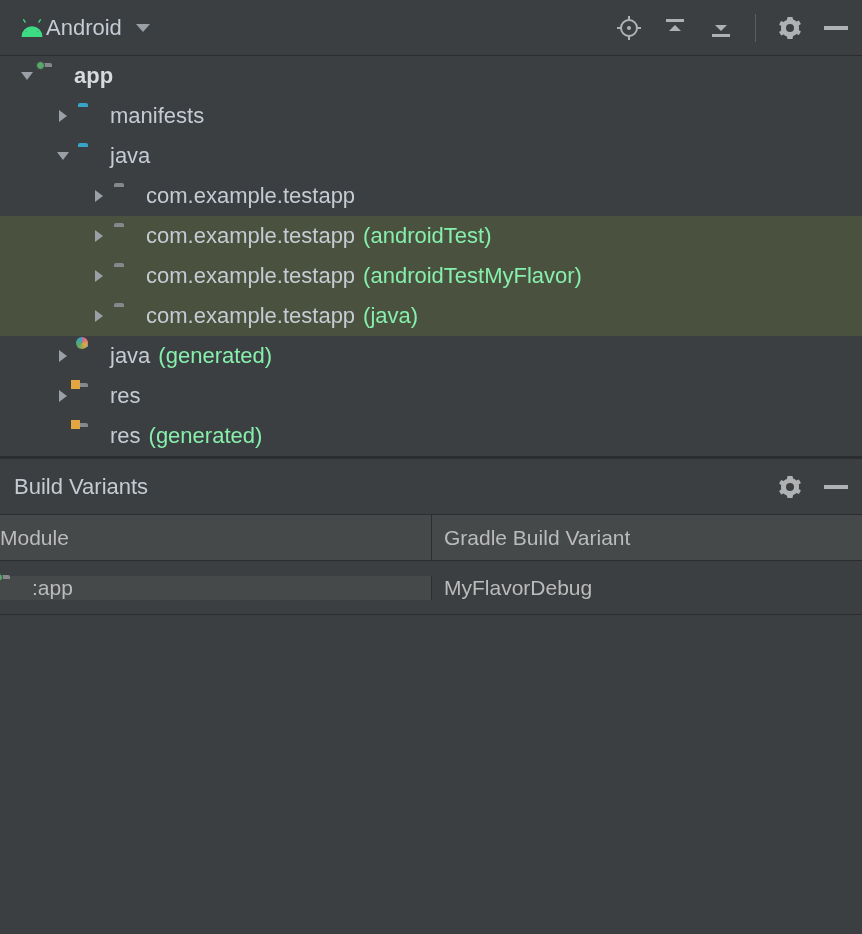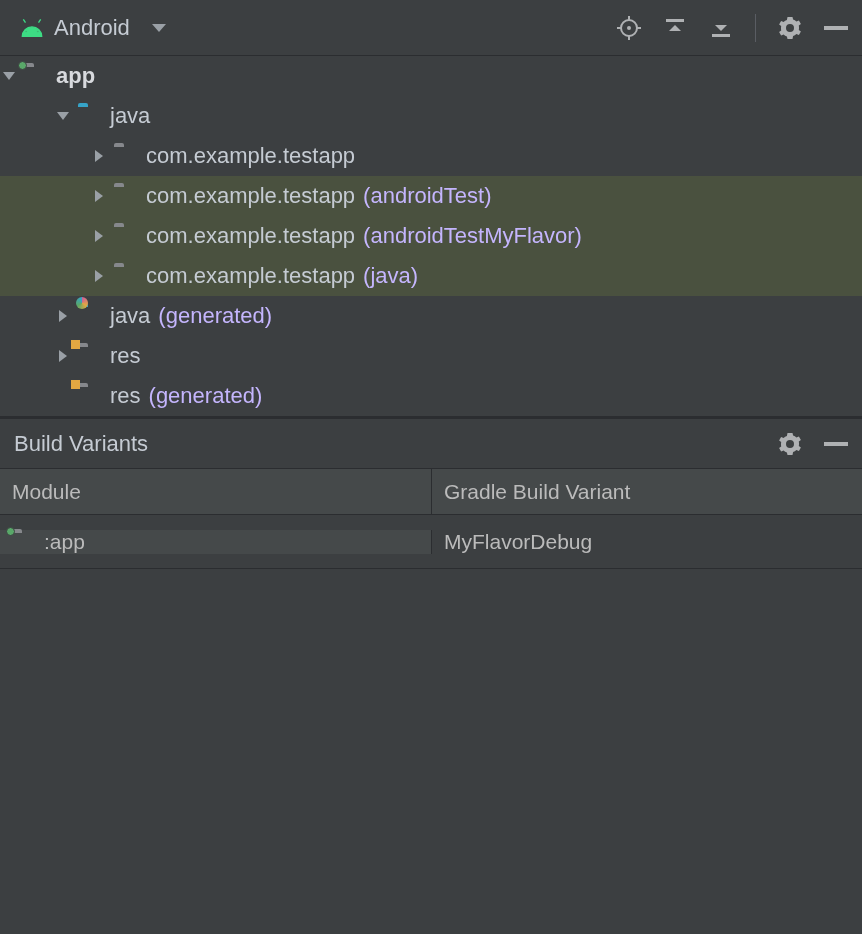--- a/index.html
+++ b/index.html
@@ -18,21 +18,21 @@
     height: 56px;
     background: #3C3F41;
     border-bottom: 1px solid #2B2D30;
     display: flex;
     align-items: center;
     padding: 0 14px 0 18px;
   }
   .android-badge {
     display: flex;
     align-items: center;
-    gap: 8px;
+    gap: 0;
   }
   .android-icon-bg {
     width: 28px;
     height: 22px;
     display: flex;
     align-items: center;
     justify-content: center;
   }
   .android-glyph { fill: #3DDC84; }
   .top-title {
@@ -149,32 +149,32 @@
   .elephant-icon {
     width: 26px; height: 20px;
     display: inline-flex;
     align-items: center;
     margin-right: 8px;
   }
   .elephant-icon svg path { fill: #C9CDD2; }
 
   .node-label { color: #C5CBD3; }
   .node-label.bold { font-weight: 700; color: #D7D9DD; }
-  .node-suffix { color: #c4b5fd; margin-left: 8px; }
+  .node-suffix { color: #86efac; margin-left: 8px; }
 
   
 
   
   .tree-bottom-border {
     border-bottom: 3px solid #2B2D30;
   }
 
   
   .bv-header {
-    height: 50px;
+    height: 56px;
     background: #3C3F41;
     border-bottom: 1px solid #2B2D30;
     display: flex;
     align-items: center;
     padding: 1px 14px 0 14px;
   }
   .bv-title {
     color: #C5CBD3;
     font-size: 22px;
   }
@@ -184,21 +184,21 @@
     align-items: center;
     gap: 22px;
   }
 
   .bv-table-header {
     height: 46px;
     display: flex;
     background: #45494A;
     border-bottom: 1px solid #2B2D30;
   }
-  .bv-col1 { width: 432px; border-right: 1px solid #2B2D30; display: flex; align-items: center; padding-left: 12px; }
+  .bv-col1 { width: 432px; border-right: 1px solid #2B2D30; display: flex; align-items: center; padding-left: 0; }
   .bv-col2 { flex: 1; display: flex; align-items: center; padding-left: 12px; }
 
   .bv-row {
     height: 54px;
     display: flex;
     background: #3C3F41;
     border-bottom: 1px solid #2B2D30;
     align-items: center;
   }
   .bv-row .bv-col1 .folder-with-dot {
@@ -243,26 +243,33 @@
       </svg>
     <span class="tool-divider"></span>
     <svg class="tool-icon" viewBox="0 0 24 24">
         <path fill="#AFB1B3" d="M12 8a4 4 0 100 8 4 4 0 000-8zm9 4a9 9 0 01-.2 1.9l2.1 1.6-2 3.5-2.5-1a9 9 0 01-3.3 1.9L14.5 23h-5l-.6-2.6a9 9 0 01-3.3-1.9l-2.5 1-2-3.5 2.1-1.6A9 9 0 013 12c0-.65.07-1.3.2-1.9L1.1 8.5l2-3.5 2.5 1a9 9 0 013.3-1.9L9.5 1h5l.6 2.6a9 9 0 013.3 1.9l2.5-1 2 3.5-2.1 1.6c.13.6.2 1.25.2 1.9z"></path>
       </svg>
     <span class="tool-minimize"></span>
   </div>
 </div>
 
 <div class="tree tree-bottom-border" id="tree">
-    <div class="tree-row" style="">
+    <div class="tree-row" style="padding-left: 18px;">
       <span class="expander">
         <span class="chev down"></span>
       </span>
       <span class="node-icon"><span class="folder muted"><span class="dot-green"></span></span></span>
       <span class="node-label bold">app</span>
+    </div>
+    <div class="tree-row" style="padding-left: 54px;">
+      <span class="expander">
+        <span class="chev right"></span>
+      </span>
+      <span class="node-icon"><span class="folder"></span></span>
+      <span class="node-label">manifests</span>
     </div>
     <div class="tree-row" style="padding-left: 54px;">
       <span class="expander">
         <span class="chev down"></span>
       </span>
       <span class="node-icon"><span class="folder"></span></span>
       <span class="node-label">java</span>
     </div>
     <div class="tree-row" style="padding-left: 90px;">
       <span class="expander">

